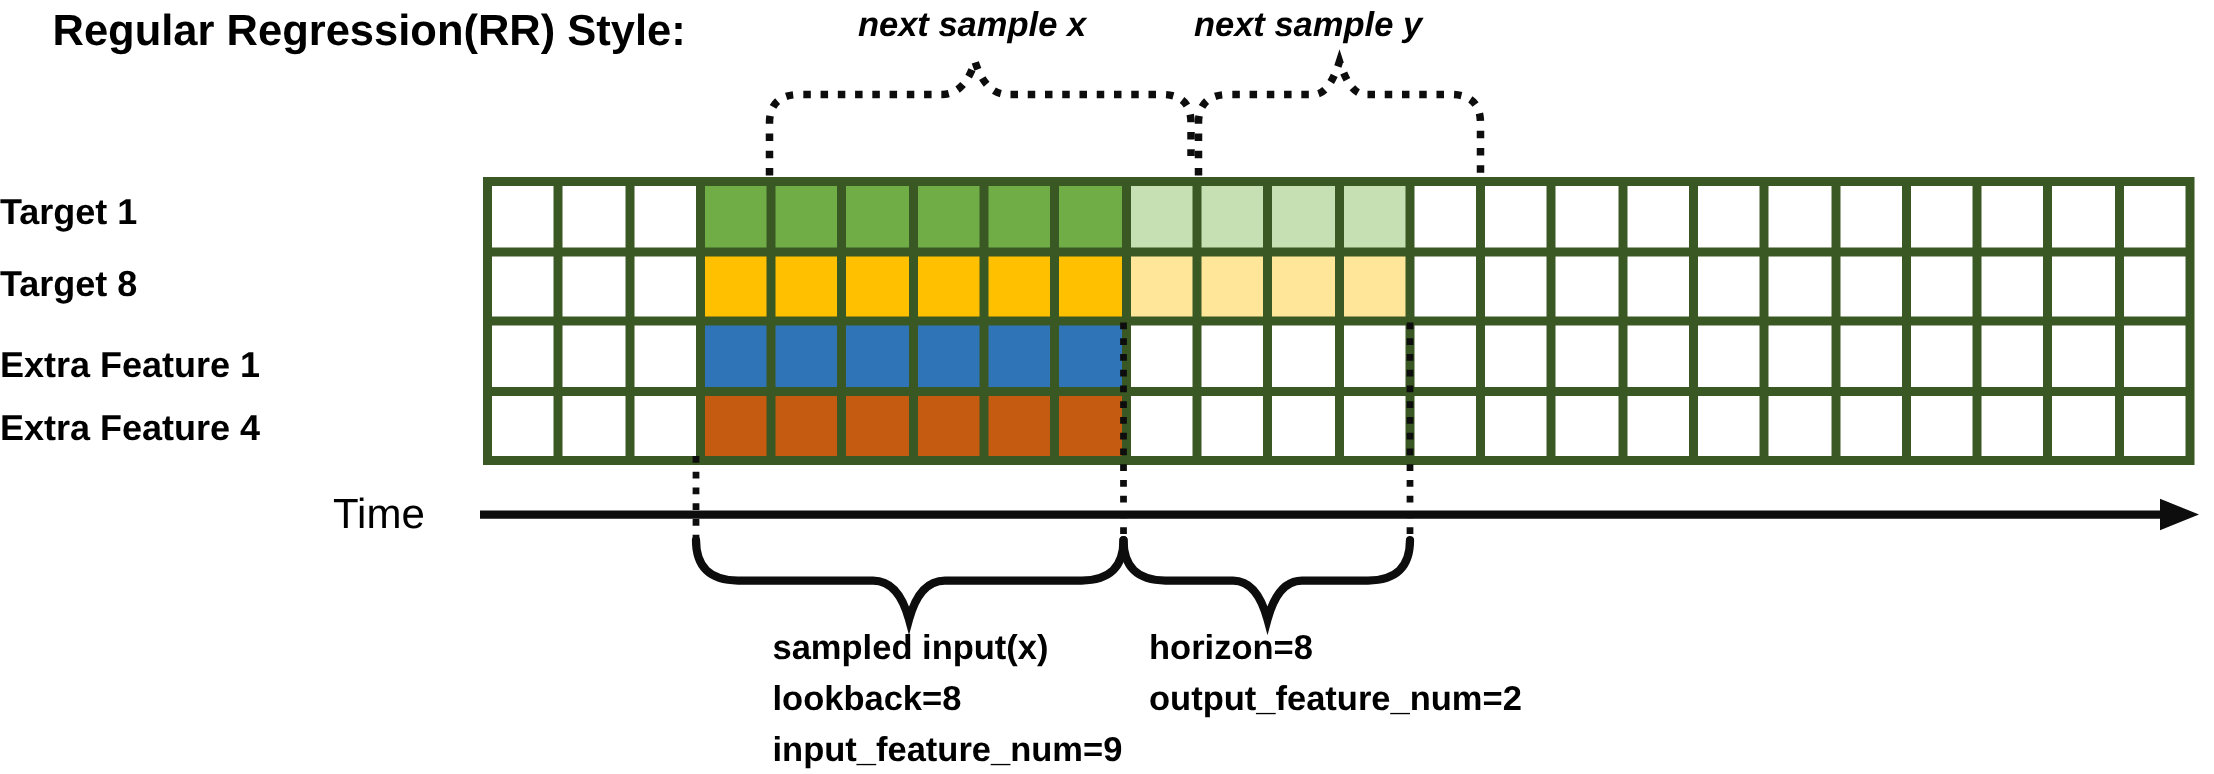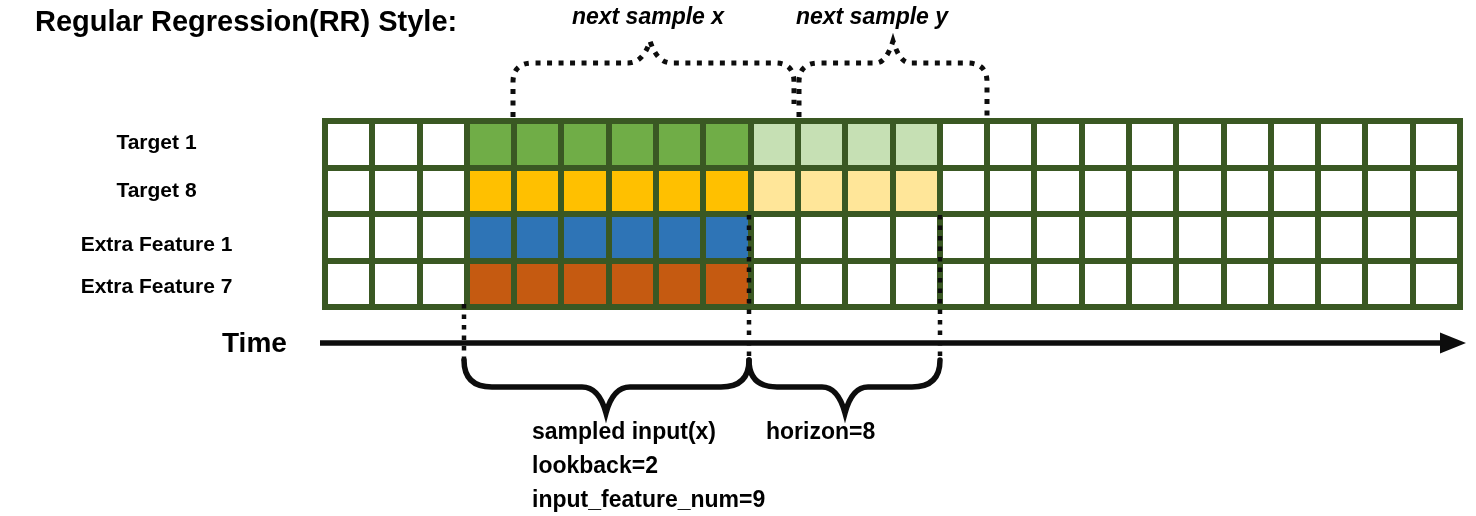--- a/index.html
+++ b/index.html
@@ -18,63 +18,63 @@
   .top-label{
     position:absolute;top:3px;
     font-size:23px;font-style:italic;font-weight:600;
     transform:translateX(-50%);
     white-space:nowrap;
   }
   .top-label.x{left:648px;}
   .top-label.y{left:872px;}
   .row-label{
     position:absolute;left:0;width:313px;height:48px;
-    text-align:center;line-height:48px;
-    font-size:21px;font-weight:700;white-space:nowrap;
+    text-align:left;line-height:48px;
+    font-size:24px;font-weight:700;white-space:nowrap;
   }
   .grid{
     position:absolute;left:322px;top:118px;
     width:1141px;height:192px;
     box-sizing:border-box;
     display:grid;
     grid-template-columns:repeat(24,1fr);
     grid-template-rows:repeat(4,1fr);
     gap:6px;padding:6px;
   }
   .cell{width:100%;height:100%;}
   .overlay{
     position:absolute;left:0;top:0;width:1476px;height:516px;
     pointer-events:none;
   }
   .time-label{
     position:absolute;left:222px;top:327px;
-    font-size:28px;font-weight:700;
+    font-size:28px;font-weight:400;
   }
   .bottom-block{
     position:absolute;top:414px;
     font-size:23px;font-weight:600;line-height:34px;
     white-space:nowrap;
   }
-  .bottom-block.input{left:532px;}
+  .bottom-block.input{left:515px;}
   .bottom-block.output{left:766px;}
 </style>
 </head>
 <body>
 
 <div class="canvas">
 
   <div class="title">Regular Regression(RR) Style:</div>
 
   <div class="top-label x">next sample x</div>
   <div class="top-label y">next sample y</div>
 
   <div class="row-label" style="top:118px">Target 1</div>
   <div class="row-label" style="top:166px">Target 8</div>
   <div class="row-label" style="top:220px">Extra Feature 1</div>
-  <div class="row-label" style="top:262px">Extra Feature 7</div>
+  <div class="row-label" style="top:262px">Extra Feature 4</div>
 
   <div class="grid" id="grid" style="background: rgb(58, 88, 35);">
       <div class="cell" style="background: rgb(255, 255, 255);"></div>
       <div class="cell" style="background: rgb(255, 255, 255);"></div>
       <div class="cell" style="background: rgb(255, 255, 255);"></div>
       <div class="cell" style="background: rgb(112, 173, 71);"></div>
       <div class="cell" style="background: rgb(112, 173, 71);"></div>
       <div class="cell" style="background: rgb(112, 173, 71);"></div>
       <div class="cell" style="background: rgb(112, 173, 71);"></div>
       <div class="cell" style="background: rgb(112, 173, 71);"></div>
@@ -183,21 +183,22 @@
     <line class="ann-stroke" x1="320" y1="343" x2="1442" y2="343" stroke-width="5.5" stroke="#0d0d0d"></line>
     <polygon class="ann-fill" points="1440,332.5 1440,353.5 1466,343" fill="#0d0d0d"></polygon>
 
     <path class="ann-stroke" d="M 464 360 Q 464 387 492 387 L 582 387 Q 599 387 606 413 Q 613 387 630 387 L 721 387 Q 749 387 749 360" fill="none" stroke-width="5.5" stroke-linecap="round" stroke="#0d0d0d"></path>
 
     <path class="ann-stroke" d="M 749 360 Q 749 387 777 387 L 822 387 Q 838 387 845 413 Q 852 387 868 387 L 912 387 Q 940 387 940 360" fill="none" stroke-width="5.5" stroke-linecap="round" stroke="#0d0d0d"></path>
   </svg>
 
   <div class="bottom-block input">
     <div>sampled input(x)</div>
-    <div>lookback=2</div>
+    <div>lookback=8</div>
     <div>input_feature_num=9</div>
   </div>
 
   <div class="bottom-block output">
     <div>horizon=8</div>
+    <div>output_feature_num=2</div>
   </div>
 
 </div>
 
 </body></html>

